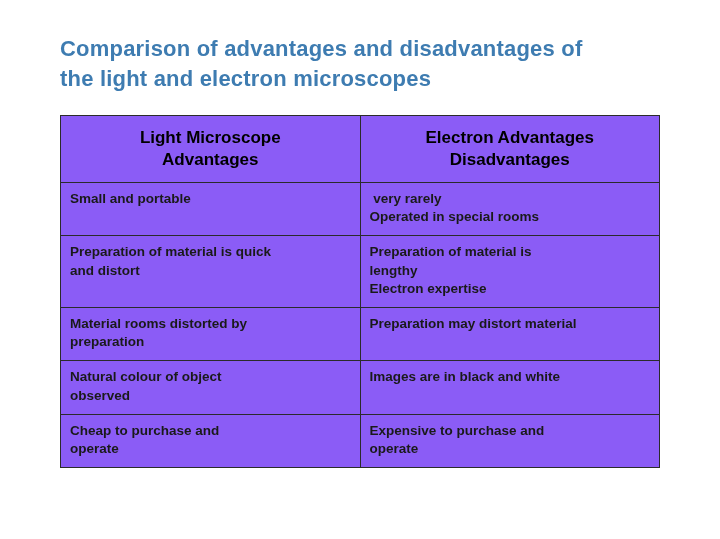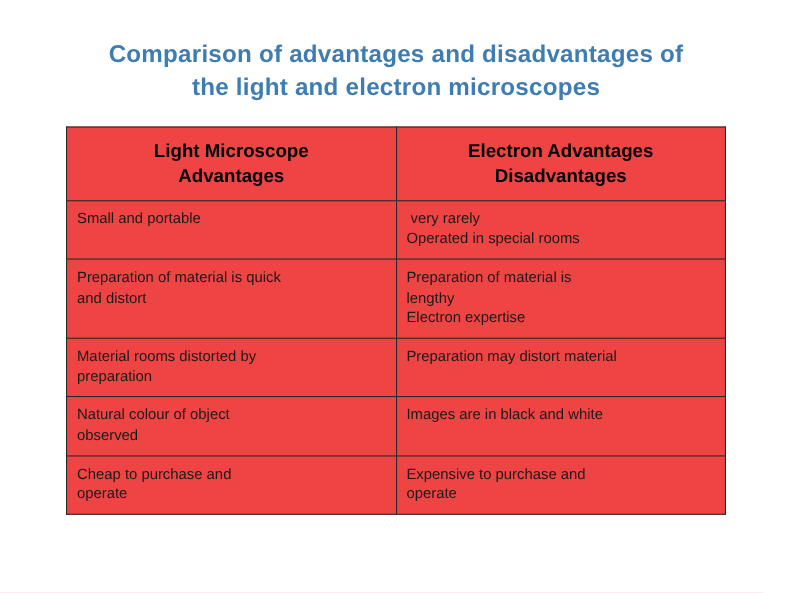--- a/index.html
+++ b/index.html
@@ -13,43 +13,43 @@
     font-family: "Liberation Sans", sans-serif;
     overflow: hidden;
   }
   .slide {
     position: relative;
     width: 720px;
     height: 539px;
     box-sizing: border-box;
   }
   .slide-title {
-    text-align: center;
     color: #3e7cb1;
     font-size: 22px;
     font-weight: 600;
     line-height: 1.35;
     padding: 34px 60px 0 60px;
     letter-spacing: 0.2px;
   }
   .table-wrap {
     margin: 22px auto 0 auto;
     width: 600px;
   }
   table.compare {
     width: 100%;
     border-collapse: collapse;
     table-layout: fixed;
-    background: #ef4444;
+    background: #8b5cf6;
   }
   table.compare th,
   table.compare td {
     border: 1px solid #2b2b2b;
     vertical-align: top;
     padding: 7px 9px 9px 9px;
+    font-weight: bold;
   }
   table.compare th {
     text-align: center;
     font-size: 17px;
     font-weight: bold;
     color: #000000;
     line-height: 1.25;
     padding-top: 11px;
     padding-bottom: 12px;
   }

